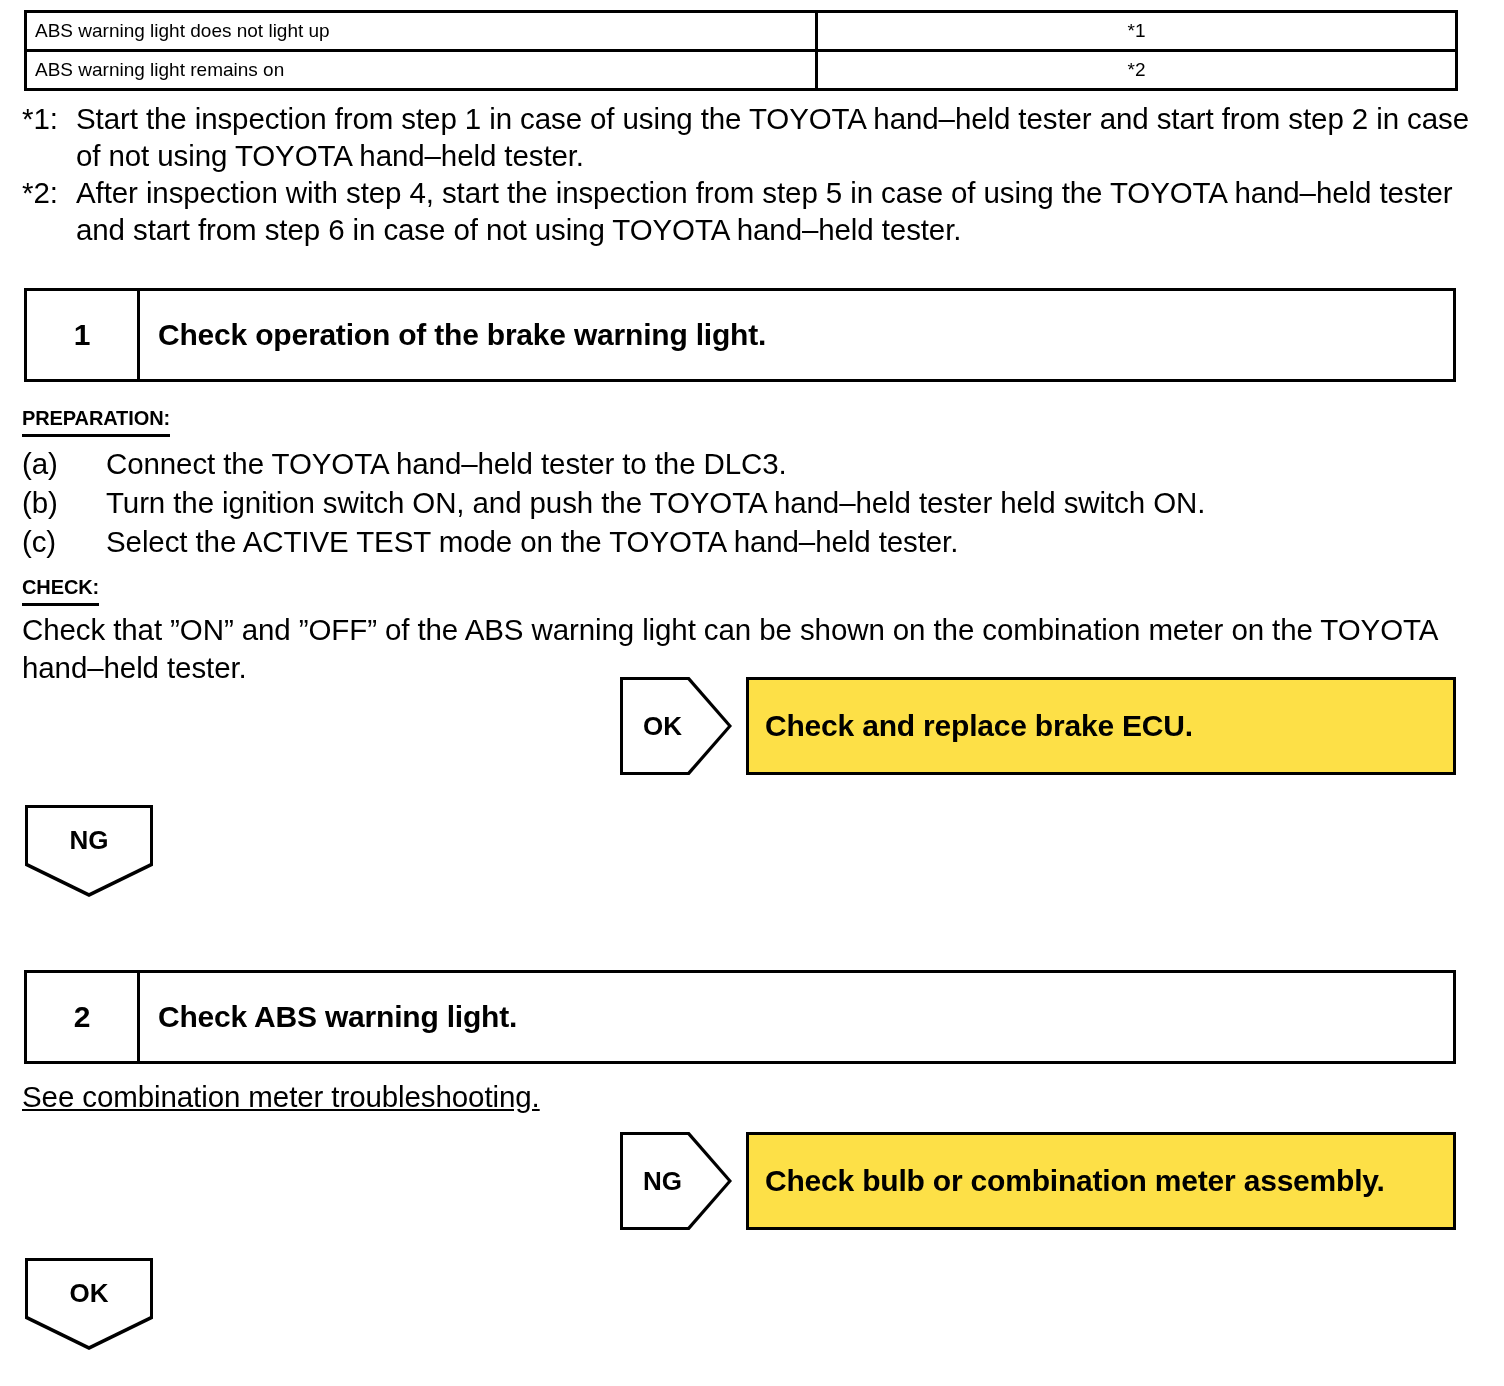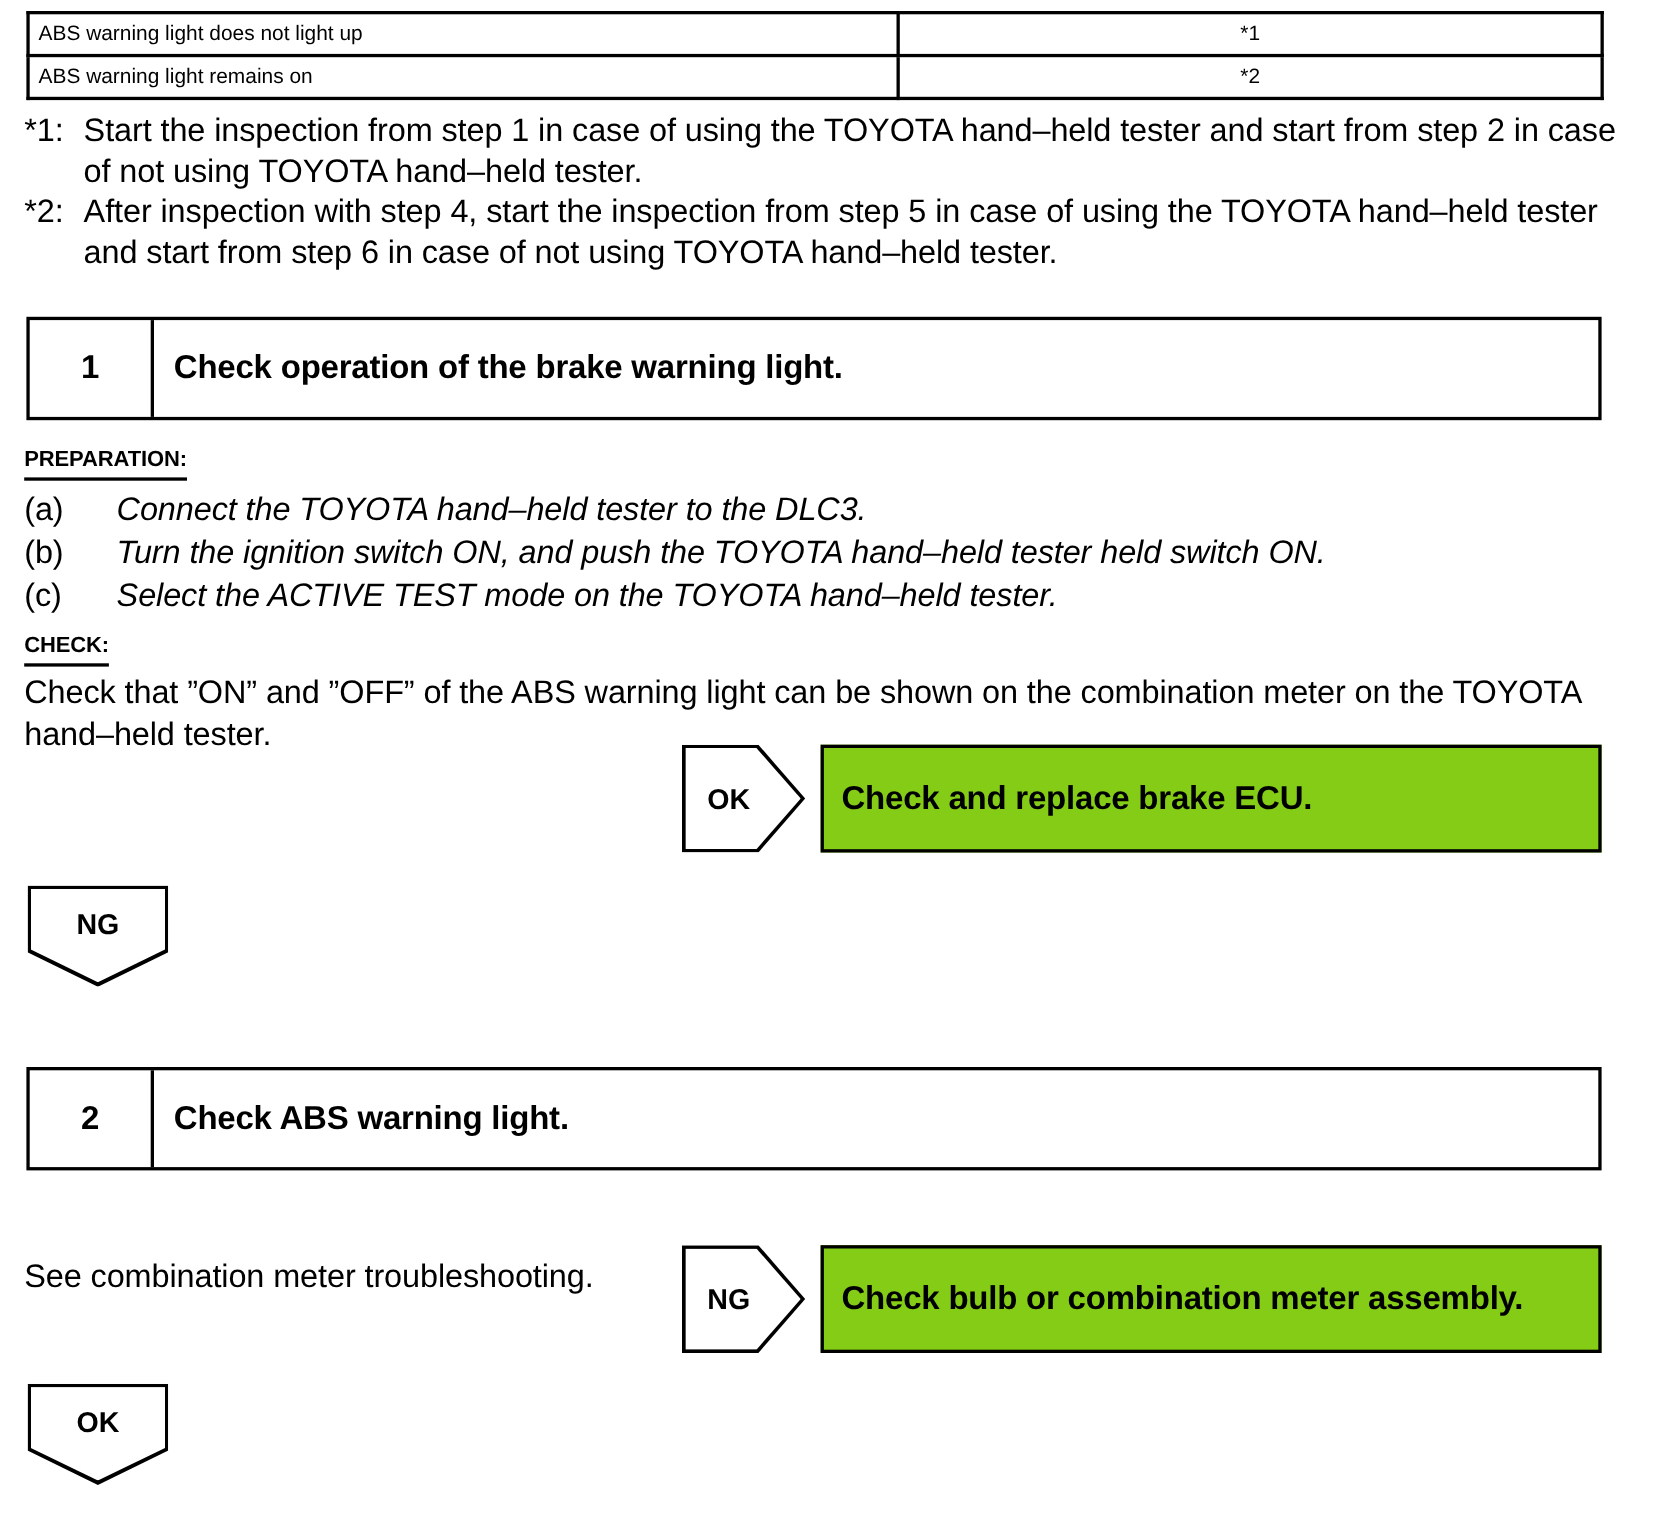--- a/index.html
+++ b/index.html
@@ -103,21 +103,21 @@
     line-height: 30px;
   }
   .prep-list { margin-top: 7px; }
   .prep-item {
     display: flex;
     align-items: flex-start;
     font-size: 29.5px;
     line-height: 39px;
   }
   .prep-item .prep-marker { flex: 0 0 84px; }
-  .prep-item .prep-text { flex: 1 1 auto; font-style: italic; }
+  .prep-item .prep-text { flex: 1 1 auto; }
   .check-text { margin-top: 5px; }
 
   
   .judge-right {
     position: absolute;
     width: 112px;
     height: 98px;
     box-sizing: border-box;
     background: #000;
     clip-path: polygon(0 0, 62% 0, 100% 50%, 62% 100%, 0 100%);
@@ -144,21 +144,21 @@
   .result-box {
     position: absolute;
     border: 3px solid #000;
     box-sizing: border-box;
     display: flex;
     align-items: center;
     padding-left: 16px;
     font-size: 30px;
     font-weight: bold;
     letter-spacing: -0.2px;
-    background: #84cc16;
+    background: #fde047;
   }
 
   
   .judge-down {
     position: absolute;
     width: 128px;
     height: 92px;
     background: #000;
     clip-path: polygon(0 0, 100% 0, 100% 66%, 50% 100%, 0 66%);
   }
@@ -240,21 +240,21 @@
 
 <div class="judge-down" style="left:25px; top:805px;">
   <div class="jd-inner">NG</div>
 </div>
 
 <div class="step-box" style="left:24px; top:970px; width:1432px; height:94px;">
   <div class="step-num">2</div>
   <div class="step-title">Check ABS warning light.</div>
 </div>
 
-<div class="block" style="left:22px; top:1142px; width:1100px;">See combination meter troubleshooting.</div>
+<div class="block" style="left:22px; top:1078px; width:1100px;text-decoration:underline;">See combination meter troubleshooting.</div>
 
 <div class="judge-right" style="left:620px; top:1132px;">
   <div class="jr-inner">NG</div>
 </div>
 <div class="result-box" style="left:746px; top:1132px; width:710px; height:98px;">Check bulb or combination meter assembly.</div>
 
 <div class="judge-down" style="left:25px; top:1258px;">
   <div class="jd-inner">OK</div>
 </div>
 

